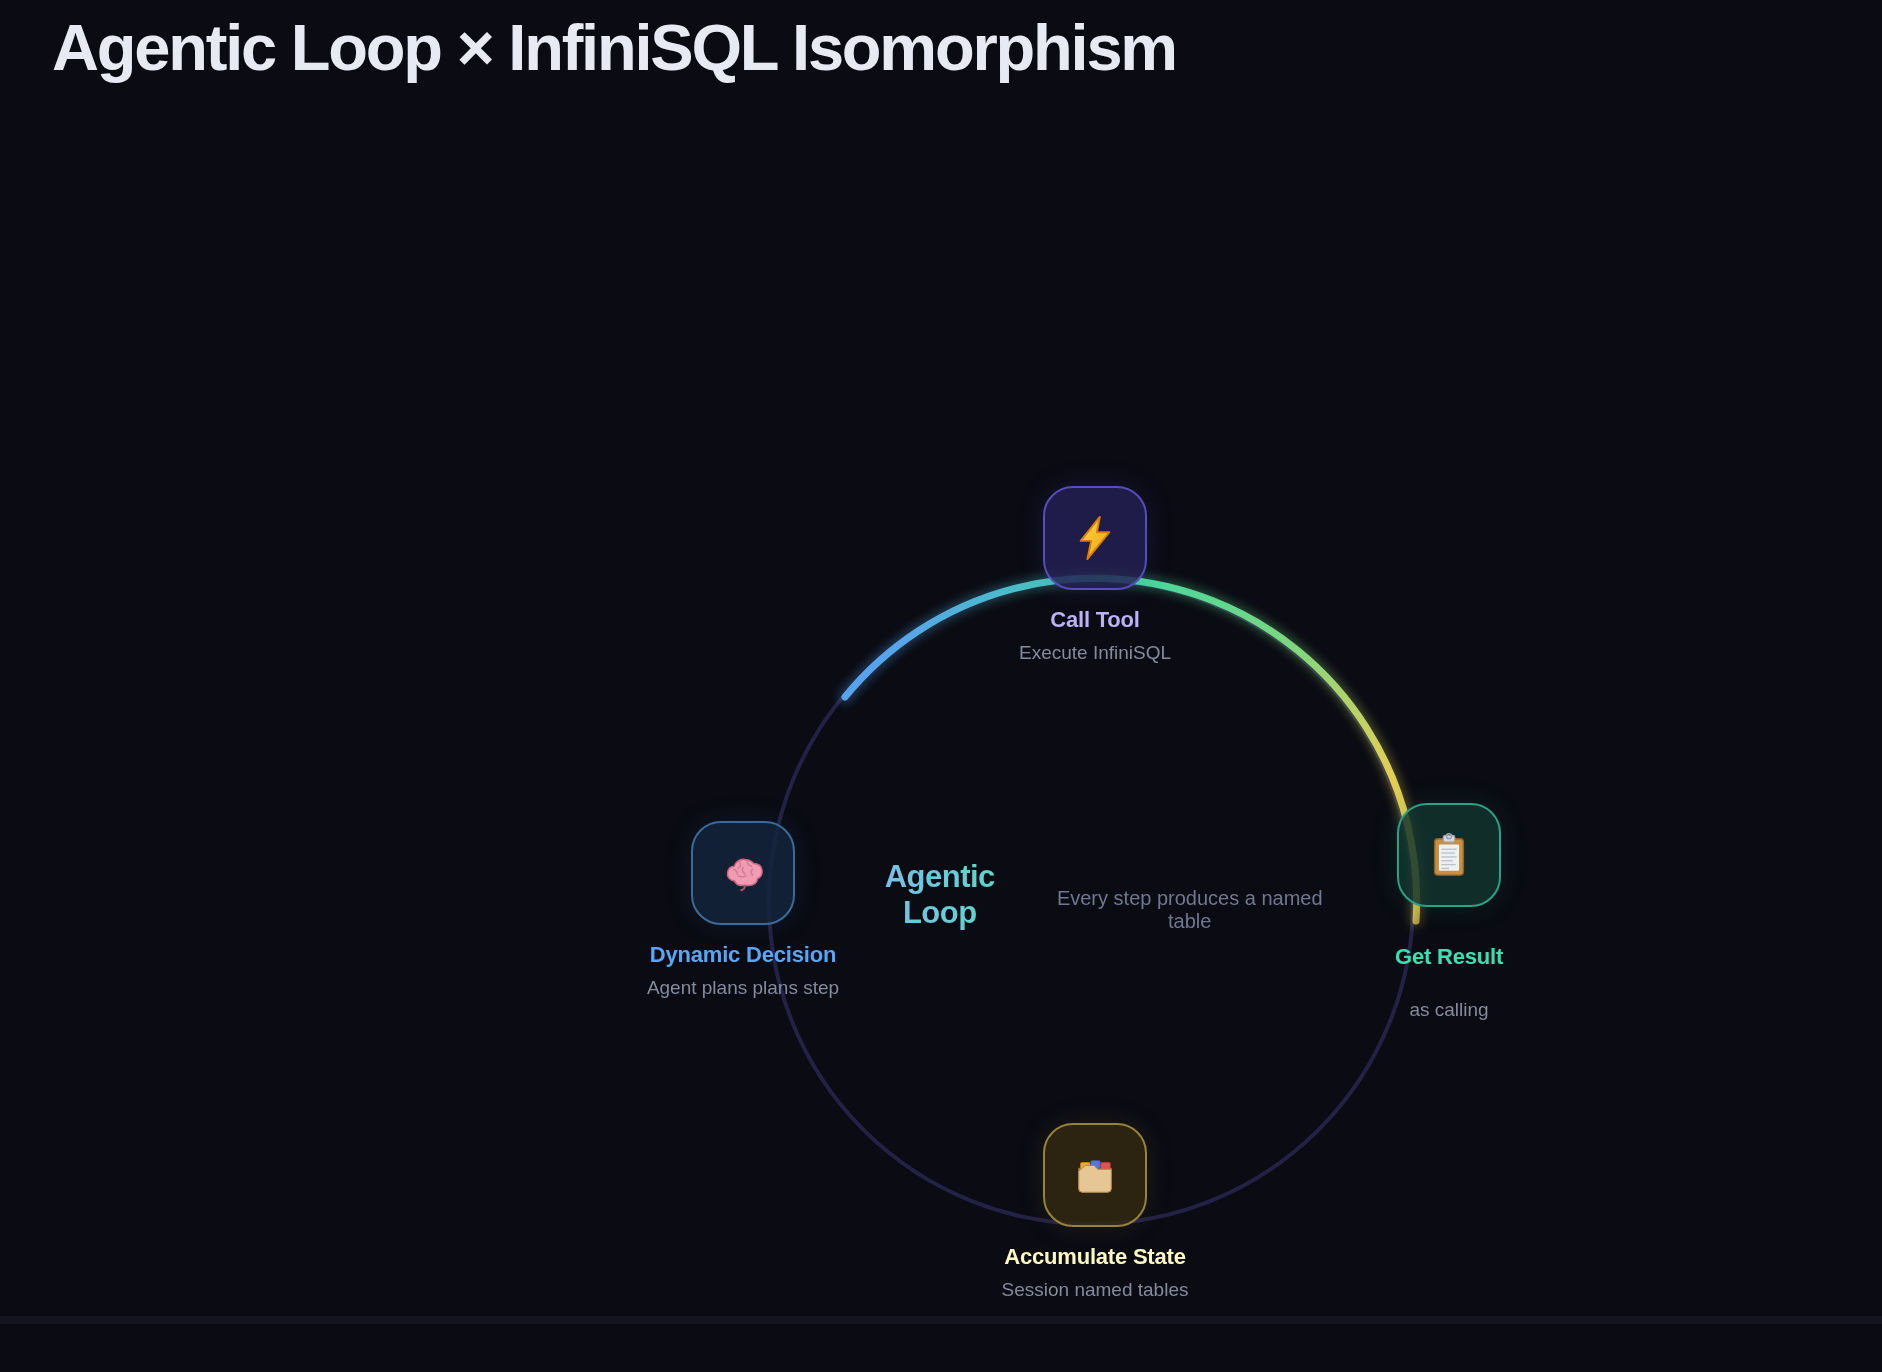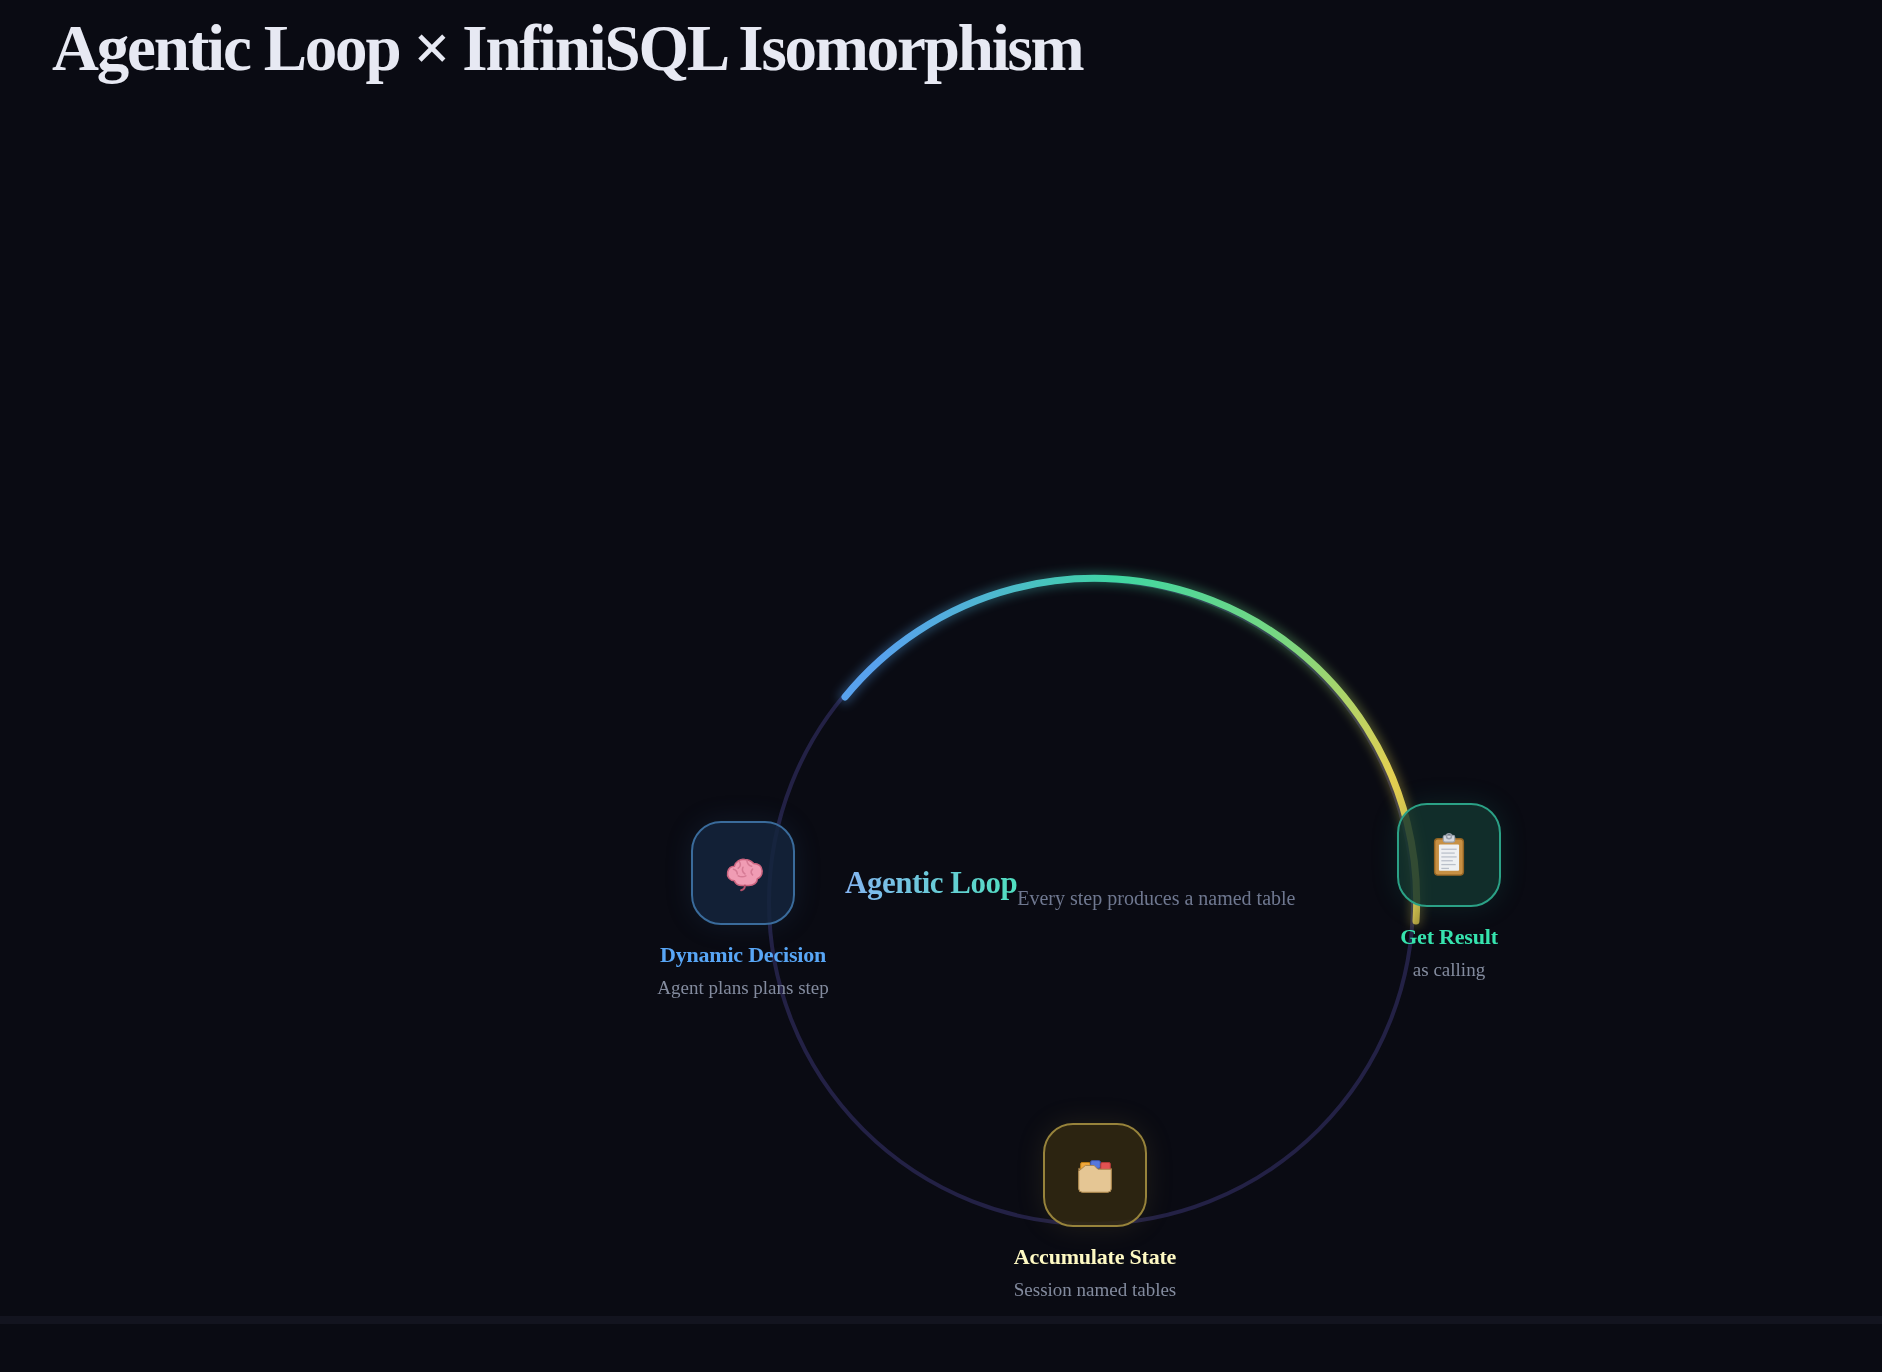--- a/index.html
+++ b/index.html
@@ -2,21 +2,21 @@
 <html><head>
 <meta charset="utf-8">
 <style>
   * { margin: 0; padding: 0; box-sizing: border-box; }
   html, body { background: #0a0b13; }
   body {
     width: 1882px; height: 1372px;
     font-family: "Liberation Sans", sans-serif;
     overflow: hidden; position: relative;
   }
-  .canvas { position: absolute; inset: 0; width: 1882px; height: 1324px; font-family: Liberation Serif, serif; }
+  .canvas { position: absolute; inset: 0; width: 1882px; height: 1324px; }
 
   .page-title {
     position: absolute; left: 52px; top: 12px;
     font-size: 65px; font-weight: 800; letter-spacing: -2.2px;
     color: #e7e9f3; line-height: 1.12; white-space: nowrap;
   }
   .page-desc {
     position: absolute; left: 53px; top: 116px; width: 1120px;
     font-size: 26px; line-height: 44px; color: #9aa2b4; font-weight: 400;
   }
@@ -36,21 +36,21 @@
   .iconbox svg { display: block; }
   .box-purple { background: rgba(37,32,83,0.84); border: 2px solid #564dbe; box-shadow: 0 0 28px rgba(86,77,190,0.18); }
   .box-blue   { background: rgba(20,37,61,0.84); border: 2px solid #3a6b9b; box-shadow: 0 0 28px rgba(58,107,155,0.15); }
   .box-teal   { background: rgba(19,53,46,0.84); border: 2px solid #2ba186; box-shadow: 0 0 28px rgba(43,161,134,0.15); }
   .box-gold   { background: rgba(51,42,17,0.84); border: 2px solid #97833b; box-shadow: 0 0 28px rgba(151,131,59,0.15); }
 
   .node-label { margin-top: 17px; font-size: 22px; font-weight: bold; letter-spacing: -0.2px; }
   .node-sub   { margin-top: 9px; font-size: 19px; color: #838b9e; }
 
   .node-top    { left: 955px;  top: 486px; }
-  .node-right  { left: 1309px; top: 803px; }
+  .node-right  { left: 1309px; top: 803px; gap: 20px; }
   .node-bottom { left: 955px;  top: 1123px; }
   .node-left   { left: 603px;  top: 821px; }
 
   .center-block {
     position: absolute; left: 845px; top: 856px; width: 500px;
     display: flex; flex-direction: row; align-items: center; text-align: center;
   }
   .center-title {
     font-size: 31px; font-weight: 800; letter-spacing: -0.5px;
     background: linear-gradient(90deg, #85b5f2 0%, #50dfc0 100%);
@@ -86,20 +86,35 @@
         </linearGradient>
         <filter id="glowBlur" x="-20%" y="-20%" width="140%" height="140%">
           <feGaussianBlur stdDeviation="5"></feGaussianBlur>
         </filter>
       </defs>
       <circle cx="1091" cy="902" r="322" fill="none" stroke="#232145" stroke-width="4"></circle>
       <path d="M 845 697 A 322 322 0 0 1 1416 921" fill="none" stroke="url(#arcGrad)" stroke-width="14" stroke-linecap="round" opacity="0.3" filter="url(#glowBlur)"></path>
       <path d="M 845 697 A 322 322 0 0 1 1416 921" fill="none" stroke="url(#arcGrad)" stroke-width="7" stroke-linecap="round"></path>
     </svg>
 
+    <div class="node node-top">
+      <div class="iconbox box-purple">
+        <svg width="46" height="46" viewBox="0 0 48 48">
+          <defs>
+            <linearGradient id="g-bolt" x1="0" y1="0" x2="1" y2="1">
+              <stop offset="0" stop-color="#ffd94d"></stop>
+                <stop offset="1" stop-color="#f59f0a"></stop>
+            </linearGradient>
+          </defs>
+          <polygon points="29,2 9,27 20,27 16,46 39,18 26,18" fill="url(#g-bolt)" stroke="#d97e06" stroke-width="2" stroke-linejoin="round"></polygon>
+        </svg>
+      </div>
+      <div class="node-label" style="color: rgb(188, 176, 248);">Call Tool</div>
+      <div class="node-sub">Execute InfiniSQL</div>
+    </div>
 
     <div class="node node-right">
       <div class="iconbox box-teal">
         <svg width="46" height="46" viewBox="0 0 48 48">
           <rect x="9" y="7" width="30" height="38" rx="3.5" fill="#c79044" stroke="#936322" stroke-width="1.5"></rect>
           <rect x="13.5" y="13" width="21" height="27.5" rx="1" fill="#eef0f2"></rect>
           <g stroke="#b9bfc9" stroke-width="1.3">
             <line x1="16" y1="18" x2="32" y2="18"></line>
             <line x1="16" y1="22" x2="30" y2="22"></line>
             <line x1="16" y1="26" x2="32" y2="26"></line>

